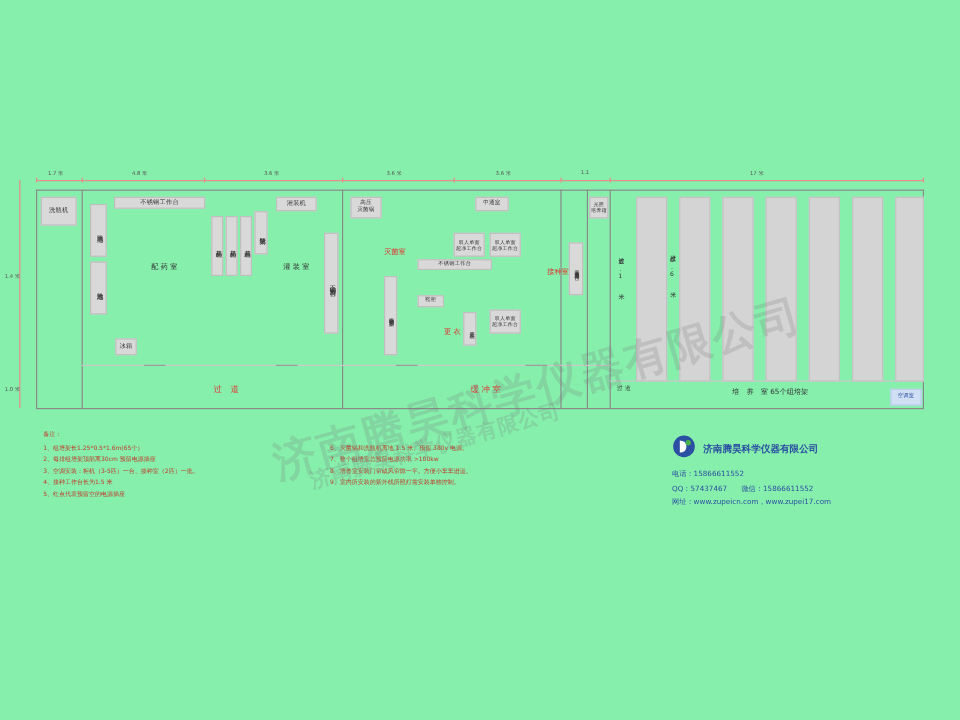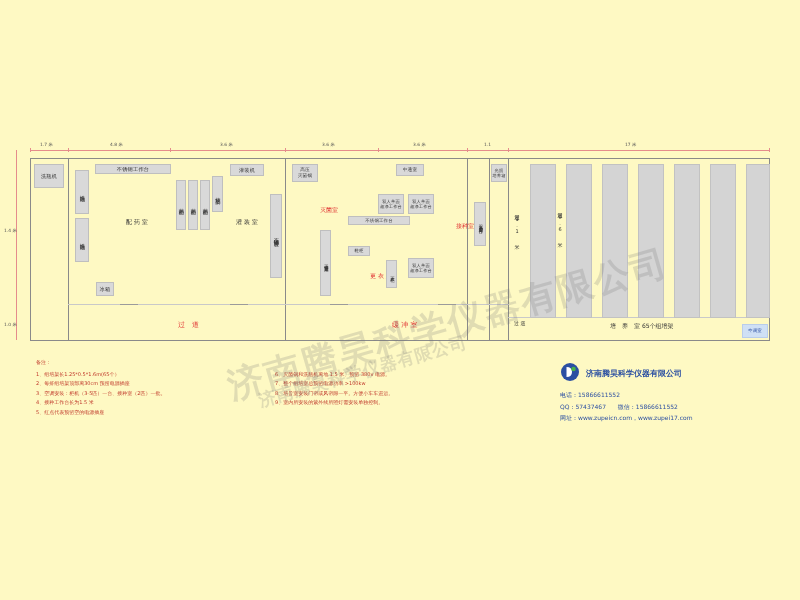--- a/index.html
+++ b/index.html
@@ -2,21 +2,21 @@
 <html><head>
 <meta charset="utf-8">
 <style>
   html, body {
     margin: 0; padding: 0;
     width: 800px; height: 600px;
     background: #ffffff;
     font-family: "DejaVu Sans", "Liberation Sans", sans-serif;
     overflow: hidden;
   }
-  #stage { position: relative; width: 800px; height: 600px; background:#fef9c3; }
+  #stage { position: relative; width: 800px; height: 600px; background:#86efac; }
   .room {
     position: absolute;
     box-sizing: border-box;
     background: #d9d9d9;
     border: 0.6px solid #bfbfbf;
     color: #333;
     font-size: 5.2px;
     line-height: 1.25;
     display: flex;
     align-items: center;

